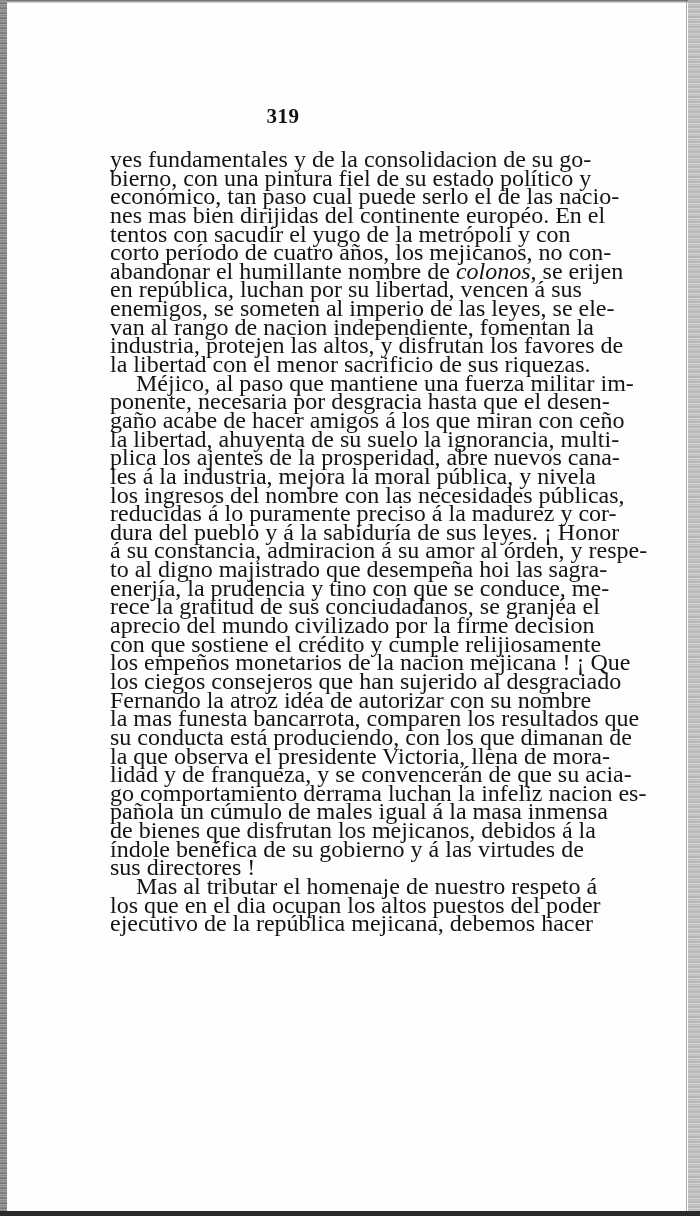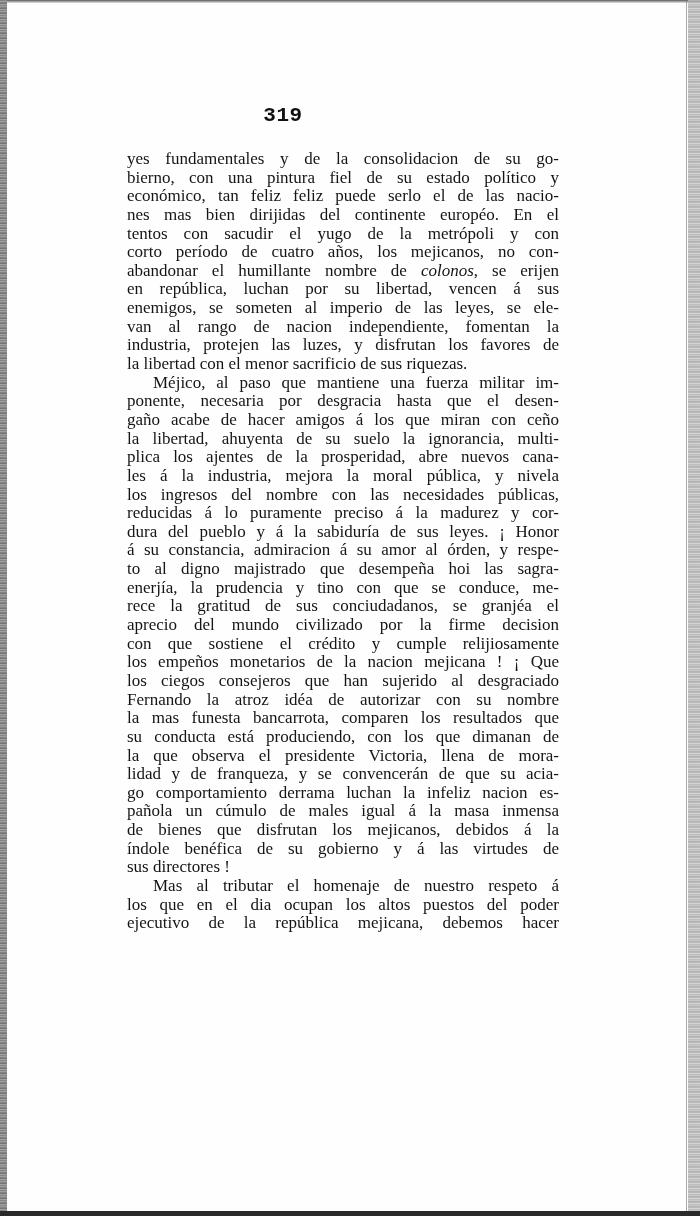--- a/index.html
+++ b/index.html
@@ -47,33 +47,33 @@
       left: 0; top: 0;
       width: 700px; height: 3px;
       background: linear-gradient(180deg, #5a5a5a, #e8e8e8);
     }
     .page-number {
       position: absolute;
       top: 104px;
       left: 0;
       width: 566px;
       text-align: center;
-      font-family: Liberation Mono, monospace;
+      font-family: Liberation Serif, serif;
       font-weight: bold;
       font-size: 21px;
       color: #111;
       letter-spacing: 0.5px;
     }
     .text-block {
       position: absolute;
-      left: 127px;
+      left: 110px;
       top: 150px;
       width: 432px;
       font-family: "Liberation Serif", serif;
-      font-size: 17px;
+      font-size: 24px;
       line-height: 18.65px;
       color: #141414;
     }
     .line {
       display: block;
       white-space: nowrap;
       text-align: justify;
       text-align-last: justify;
       height: 18.65px;
     }
@@ -94,29 +94,29 @@
   <div class="edge-right-line"></div>
   <div class="edge-right"></div>
   <div class="edge-bottom"></div>
 
   <div class="page-number">319</div>
 
   <div class="text-block" id="text-block">
       <div>
         <span class="line">yes fundamentales y de la consolidacion de su go-</span>
         <span class="line">bierno, con una pintura fiel de su estado político y</span>
-        <span class="line">económico, tan feliz feliz puede serlo el de las nacio-</span>
+        <span class="line">económico, tan paso cual puede serlo el de las nacio-</span>
         <span class="line">nes mas bien dirijidas del continente européo. En el</span>
         <span class="line">tentos con sacudir el yugo de la metrópoli y con</span>
         <span class="line">corto período de cuatro años, los mejicanos, no con-</span>
         <span class="line">abandonar el humillante nombre de <em>colonos</em>, se erijen</span>
         <span class="line">en república, luchan por su libertad, vencen á sus</span>
         <span class="line">enemigos, se someten al imperio de las leyes, se ele-</span>
         <span class="line">van al rango de nacion independiente, fomentan la</span>
-        <span class="line">industria, protejen las luzes, y disfrutan los favores de</span>
+        <span class="line">industria, protejen las altos, y disfrutan los favores de</span>
         <span class="line last">la libertad con el menor sacrificio de sus riquezas.</span>
       </div>
       <div>
         <span class="line indent">Méjico, al paso que mantiene una fuerza militar im-</span>
         <span class="line">ponente, necesaria por desgracia hasta que el desen-</span>
         <span class="line">gaño acabe de hacer amigos á los que miran con ceño</span>
         <span class="line">la libertad, ahuyenta de su suelo la ignorancia, multi-</span>
         <span class="line">plica los ajentes de la prosperidad, abre nuevos cana-</span>
         <span class="line">les á la industria, mejora la moral pública, y nivela</span>
         <span class="line">los ingresos del nombre con las necesidades públicas,</span>

